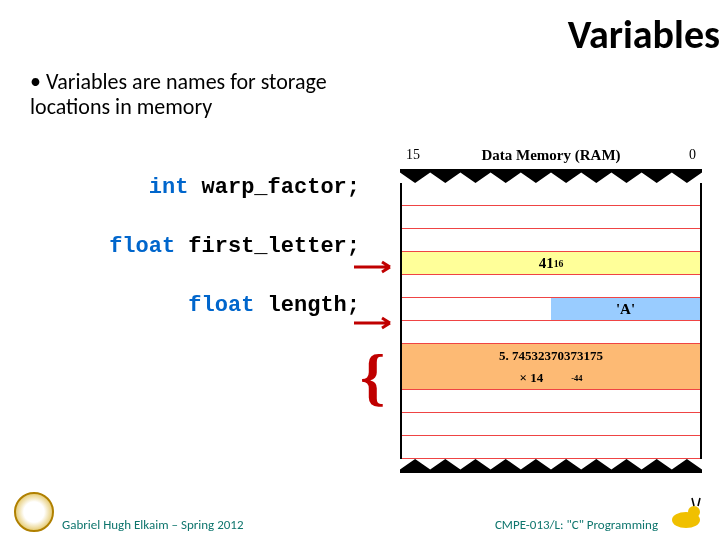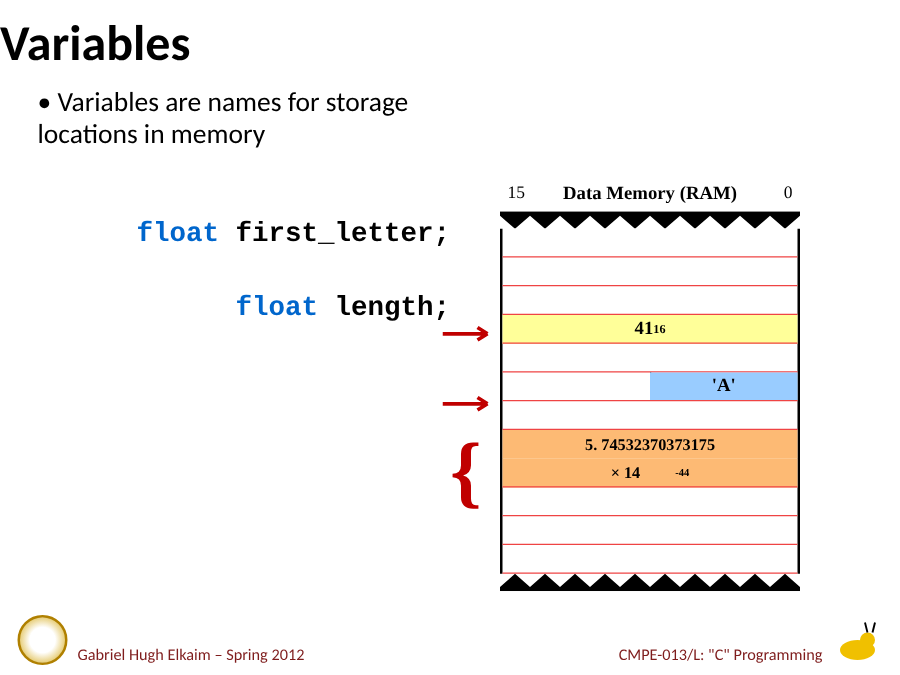--- a/index.html
+++ b/index.html
@@ -4,21 +4,21 @@
 <style>
   * { margin: 0; padding: 0; box-sizing: border-box; }
   body {
     width: 720px; height: 540px;
     background: #fff;
     font-family: Calibri, Arial, sans-serif;
     position: relative;
     overflow: hidden;
   }
   .title {
-    text-align: left;
+    text-align: right;
     font-size: 40px;
     font-weight: 700;
     margin-top: 10px;
     color: #000;
   }
   .content {
     position: relative;
     padding: 10px 30px 0 30px;
   }
   .bullet {
@@ -40,21 +40,21 @@
     font-size: 22px;
     font-weight: 700;
     color: #000;
     margin-bottom: 34px;
     white-space: nowrap;
   }
   .code-line .kw { color: #0066cc; }
   .memory {
     position: absolute;
     left: 400px; top: 88px;
-    width: 240px;
+    width: 302px;
   }
   .mem-header {
     position: relative;
     height: 22px;
     font-family: "Times New Roman", serif;
   }
   .mem-header .left, .mem-header .right {
     position: absolute; top: 0;
     font-size: 14px;
   }
@@ -123,21 +123,21 @@
     font-family: "Times New Roman", serif;
     font-size: 64px;
     font-weight: 700;
     line-height: 56px;
   }
   .footer {
     position: absolute;
     bottom: 6px; left: 0; right: 0;
     height: 48px;
     font-size: 13px;
-    color: #7f1d1d;
+    color: #0f766e;
   }
   .footer .left {
     position: absolute; left: 14px; bottom: 2px;
     display: flex; align-items: flex-end; gap: 8px;
   }
   .footer .right {
     position: absolute; right: 14px; bottom: 2px;
     display: flex; align-items: flex-end; gap: 8px;
   }
   .seal {
@@ -155,20 +155,23 @@
 </head>
 <body>
 
 <div class="title">Variables</div>
 
 <div class="content">
 
   <div class="bullet">Variables are names for storage locations in memory</div>
 
   <div class="code-list">
+    <div class="code-line">
+      <span class="kw">int</span><span> warp_factor;</span>
+    </div>
     <div class="code-line">
       <span class="kw">float</span><span> first_letter;</span>
     </div>
     <div class="code-line">
       <span class="kw">float</span><span> length;</span>
     </div>
   </div>
 
   <div class="arrow arrow-1">
     <svg viewBox="0 0 48 14">

